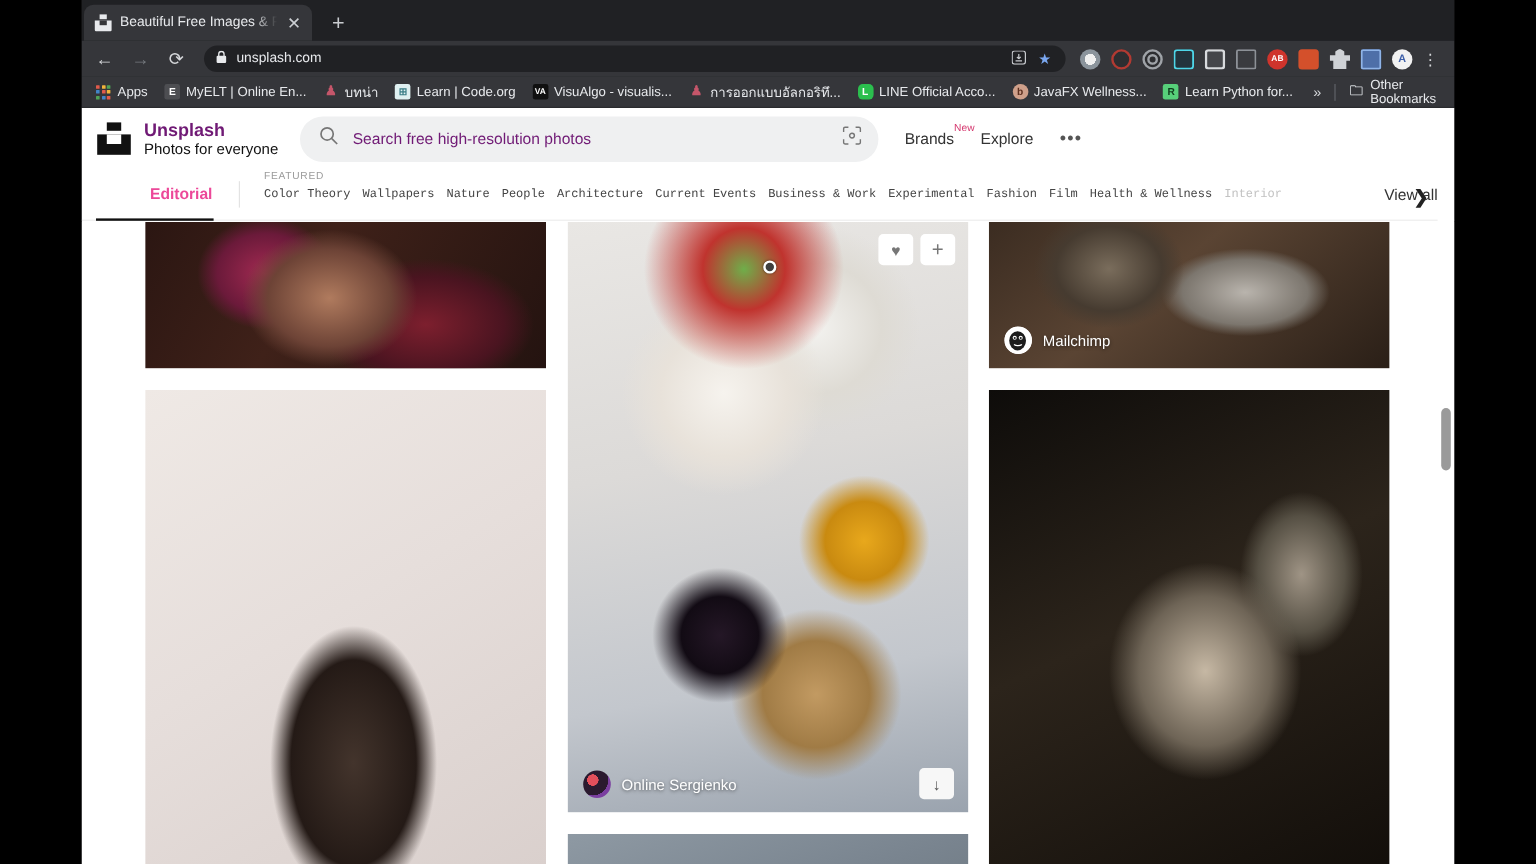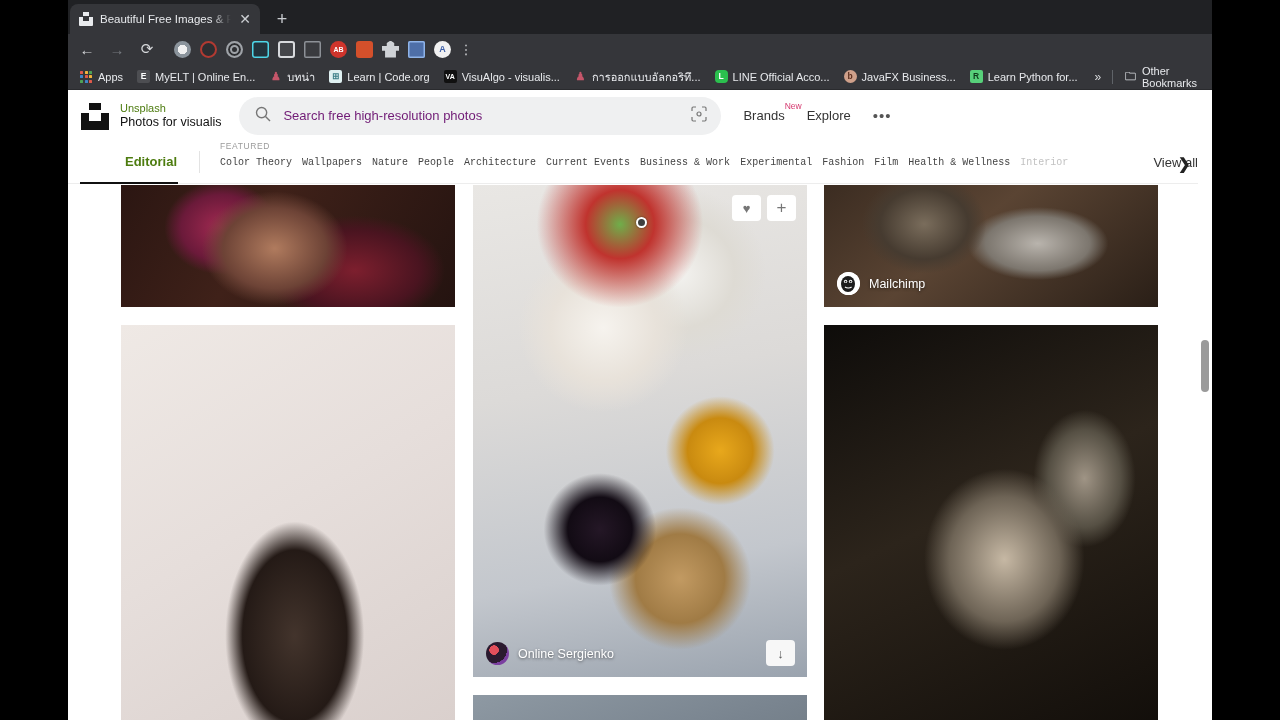--- a/index.html
+++ b/index.html
@@ -191,21 +191,21 @@
     display: flex; align-items: center;
     padding: 0 14px 0 13px;
     background: #fff;
   }
   .brand { display: flex; align-items: center; gap: 11px; cursor: pointer; }
   .brand-logo { width: 28px; height: 28px; position: relative; flex: 0 0 28px; }
   .brand-logo .t { position: absolute; left: 8px; top: 1px; width: 12px; height: 7px; background: #111; }
   .brand-logo .b { position: absolute; left: 0; top: 11px; width: 28px; height: 17px; background: #111; }
   .brand-logo .n { position: absolute; left: 8px; top: 11px; width: 12px; height: 8px; background: #fff; }
   .brand-text { line-height: 1.16; }
-  .brand-name { font-size: 11px; font-weight: normal; color: #4d7c0f; }
+  .brand-name { font-size: 15px; font-weight: bold; color: #701a75; }
   .brand-tag { font-size: 12.5px; color: #111; }
 
   .searchbox {
     margin-left: 18px;
     flex: 0 0 482px;
     height: 38px;
     background: #eff0f1;
     border-radius: 19px;
     display: flex; align-items: center;
     padding: 0 14px 0 16px;
@@ -262,21 +262,21 @@
   .catnav {
     position: relative;
     height: 43px;
     display: flex; align-items: center;
     padding: 0 14px 0 13px;
     background: #fff;
     border-bottom: 1px solid #ededed;
   }
   .cat-editorial {
     position: relative;
-    font-size: 13px; font-weight: bold; color: #4d7c0f;
+    font-size: 13px; font-weight: bold; color: #ec4899;
     cursor: pointer; padding-bottom: 2px; padding-left: 44px;
   }
   .cat-editorial::after {
     content: ""; position: absolute;
     left: -1px; right: -1px; bottom: -13px;
     height: 2px; background: #111;
   }
   .cat-divider { width: 1px; height: 22px; background: #e3e3e3; margin: 0 20px 0 22px; }
   .featured-wrap { position: relative; display: flex; align-items: center; gap: 10px; }
   .featured-label {
@@ -449,20 +449,38 @@
         <span class="tab-close">✕</span>
       </div>
       <div class="tab-new">+</div>
     </div>
 
     <div class="navbar">
       <div class="nav-btn">←</div>
       <div class="nav-btn dim">→</div>
       <div class="nav-btn">⟳</div>
 
+      <div class="urlbar">
+        <span class="lock-icon">
+          <svg width="9" height="11" viewBox="0 0 9 11">
+            <rect x="0.5" y="4.5" width="8" height="6" rx="1" fill="#e8eaed"></rect>
+            <path d="M2.3 4.6V3.1a2.2 2.2 0 0 1 4.4 0v1.5" stroke="#e8eaed" stroke-width="1.1" fill="none"></path>
+          </svg>
+        </span>
+        <span class="url-text">unsplash.com</span>
+        <span class="url-actions">
+          <span class="ic">
+            <svg width="12" height="12" viewBox="0 0 12 12">
+              <rect x="0.5" y="0.5" width="11" height="11" rx="2" stroke="#c9ccd0" fill="none"></rect>
+              <path d="M6 3v4m0 0 1.6-1.6M6 7 4.4 5.4M3.3 8.8h5.4" stroke="#c9ccd0" stroke-width="1" fill="none"></path>
+            </svg>
+          </span>
+          <span class="ic star">★</span>
+        </span>
+      </div>
 
       <div class="ext-row">
         <span class="ext" style="background:radial-gradient(circle at 50% 50%,#f0f0f0 0 38%,#8b949c 39% 100%);"></span>
         <span class="ext" style="border:2px solid #b23a32;background:#2d2e31;"></span>
         <span class="ext" style="border:2px solid #9fa3a8;background:#2d2e31;box-shadow:inset 0 0 0 2px #2d2e31,inset 0 0 0 4px #9fa3a8;"></span>
         <span class="ext" style="border-radius:3px;background:#23333c;box-shadow:inset 0 0 0 1.5px #4fd6e8;"></span>
         <span class="ext" style="border-radius:3px;background:#45464a;box-shadow:inset 0 0 0 2px #d8dadd;"></span>
         <span class="ext" style="border-radius:2px;background:#3a3b3f;box-shadow:inset 0 0 0 1.5px #8d9197;"></span>
         <span class="ext" style="background:#cf342c;color:#fff;font-size:7px;line-height:17px;text-align:center;font-weight:bold;">AB</span>
         <span class="ext" style="border-radius:3px;background:#d4502b;"></span>
@@ -509,21 +527,21 @@
       <div class="bm">
         <span class="bm-ic" style="background:transparent;color:#c5566a;font-size:11px;line-height:13px;">♟</span>
         <span class="bm-label">การออกแบบอัลกอริทึ...</span>
       </div>
       <div class="bm">
         <span class="bm-ic" style="background:#2bbf4e;border-radius:4px;">L</span>
         <span class="bm-label">LINE Official Acco...</span>
       </div>
       <div class="bm">
         <span class="bm-ic" style="background:#cfa08a;border-radius:50%;color:#5c2f1e;">b</span>
-        <span class="bm-label">JavaFX Business...</span>
+        <span class="bm-label">JavaFX Wellness...</span>
       </div>
       <div class="bm">
         <span class="bm-ic" style="background:#57d07a;color:#0f3d1d;">R</span>
         <span class="bm-label">Learn Python for...</span>
       </div>
 
       <div class="bm-overflow">»</div>
       <div class="bm-sep"></div>
       <div class="bm-other">
         <span class="bm-ic" style="background:transparent;color:#cfd2d6;font-size:11px;line-height:13px;">🗀</span>
@@ -535,21 +553,21 @@
 
       <div class="uheader">
         <div class="brand">
           <span class="brand-logo">
             <i class="t"></i>
               <i class="b"></i>
               <i class="n"></i>
           </span>
           <span class="brand-text">
             <div class="brand-name">Unsplash</div>
-            <div class="brand-tag">Photos for visualis</div>
+            <div class="brand-tag">Photos for everyone</div>
           </span>
         </div>
 
         <div class="searchbox">
           <span>
             <svg width="16" height="16" viewBox="0 0 16 16">
               <circle cx="6.6" cy="6.6" r="5.1" stroke="#767676" stroke-width="1.4" fill="none"></circle>
               <path d="M10.5 10.5 15 15" stroke="#767676" stroke-width="1.4" fill="none"></path>
             </svg>
           </span>

